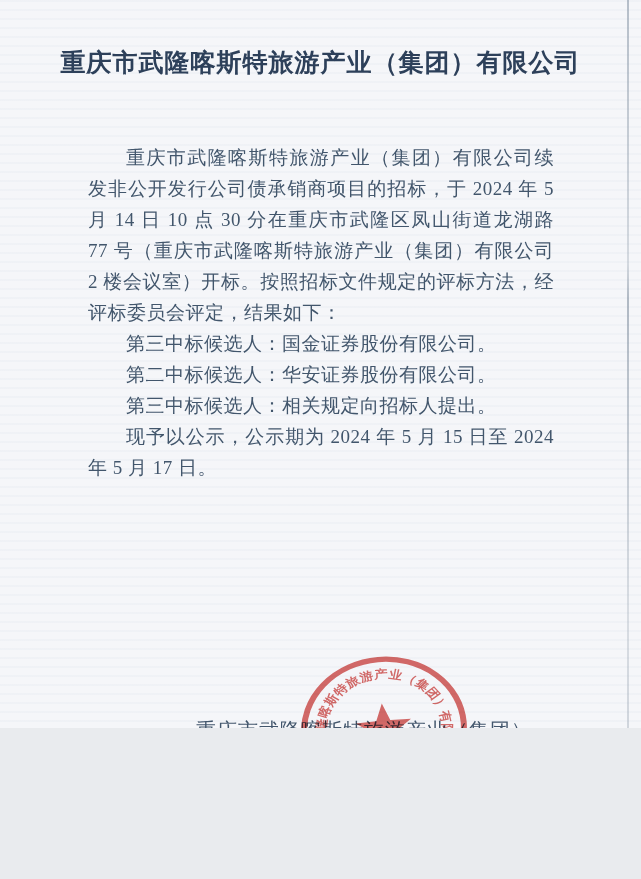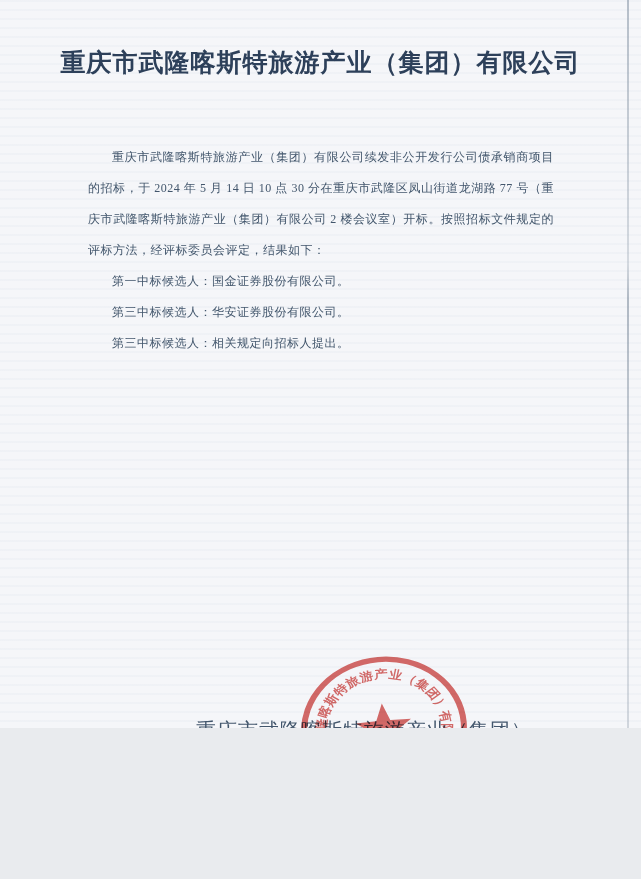--- a/index.html
+++ b/index.html
@@ -32,21 +32,21 @@
     text-align: center;
     font-size: 25px;
     font-weight: bold;
     line-height: 37px;
     color: #2d405a;
     letter-spacing: 1px;
   }
   .doc-body {
     position: absolute;
     left: 88px; top: 142px; width: 466px;
-    font-size: 12px;
+    font-size: 19px;
     line-height: 31px;
     color: #42566c;
     letter-spacing: 0.5px;
   }
   .doc-body p {
     margin: 0;
     text-indent: 2em;
     text-align: justify;
   }
   .doc-footer {
@@ -73,23 +73,24 @@
 <body>
 
 <div class="page">
 
   <div class="doc-title">
     <div>重庆市武隆喀斯特旅游产业（集团）有限公司</div>
   </div>
 
   <div class="doc-body">
     <p>重庆市武隆喀斯特旅游产业（集团）有限公司续发非公开发行公司债承销商项目的招标，于 2024 年 5 月 14 日 10 点 30 分在重庆市武隆区凤山街道龙湖路 77 号（重庆市武隆喀斯特旅游产业（集团）有限公司 2 楼会议室）开标。按照招标文件规定的评标方法，经评标委员会评定，结果如下：</p>
-    <p>第一中标候选人：国金证券股份有限公司。</p>
-    <p>第三中标候选人：华安证券股份有限公司。</p>
+    <p>第三中标候选人：国金证券股份有限公司。</p>
+    <p>第二中标候选人：华安证券股份有限公司。</p>
     <p>第三中标候选人：相关规定向招标人提出。</p>
+    <p>现予以公示，公示期为 2024 年 5 月 15 日至 2024 年 5 月 17 日。</p>
   </div>
 
   <div class="doc-footer">
     <div>重庆市武隆喀斯特旅游产业（集团）有限公司</div>
   </div>
 
   <div class="seal">
     <svg viewBox="0 0 200 200" preserveAspectRatio="none">
       <defs>
         <path id="ringPath" d="M 56.3 152.1 A 68 68 0 1 1 143.7 152.1" fill="none"></path>

